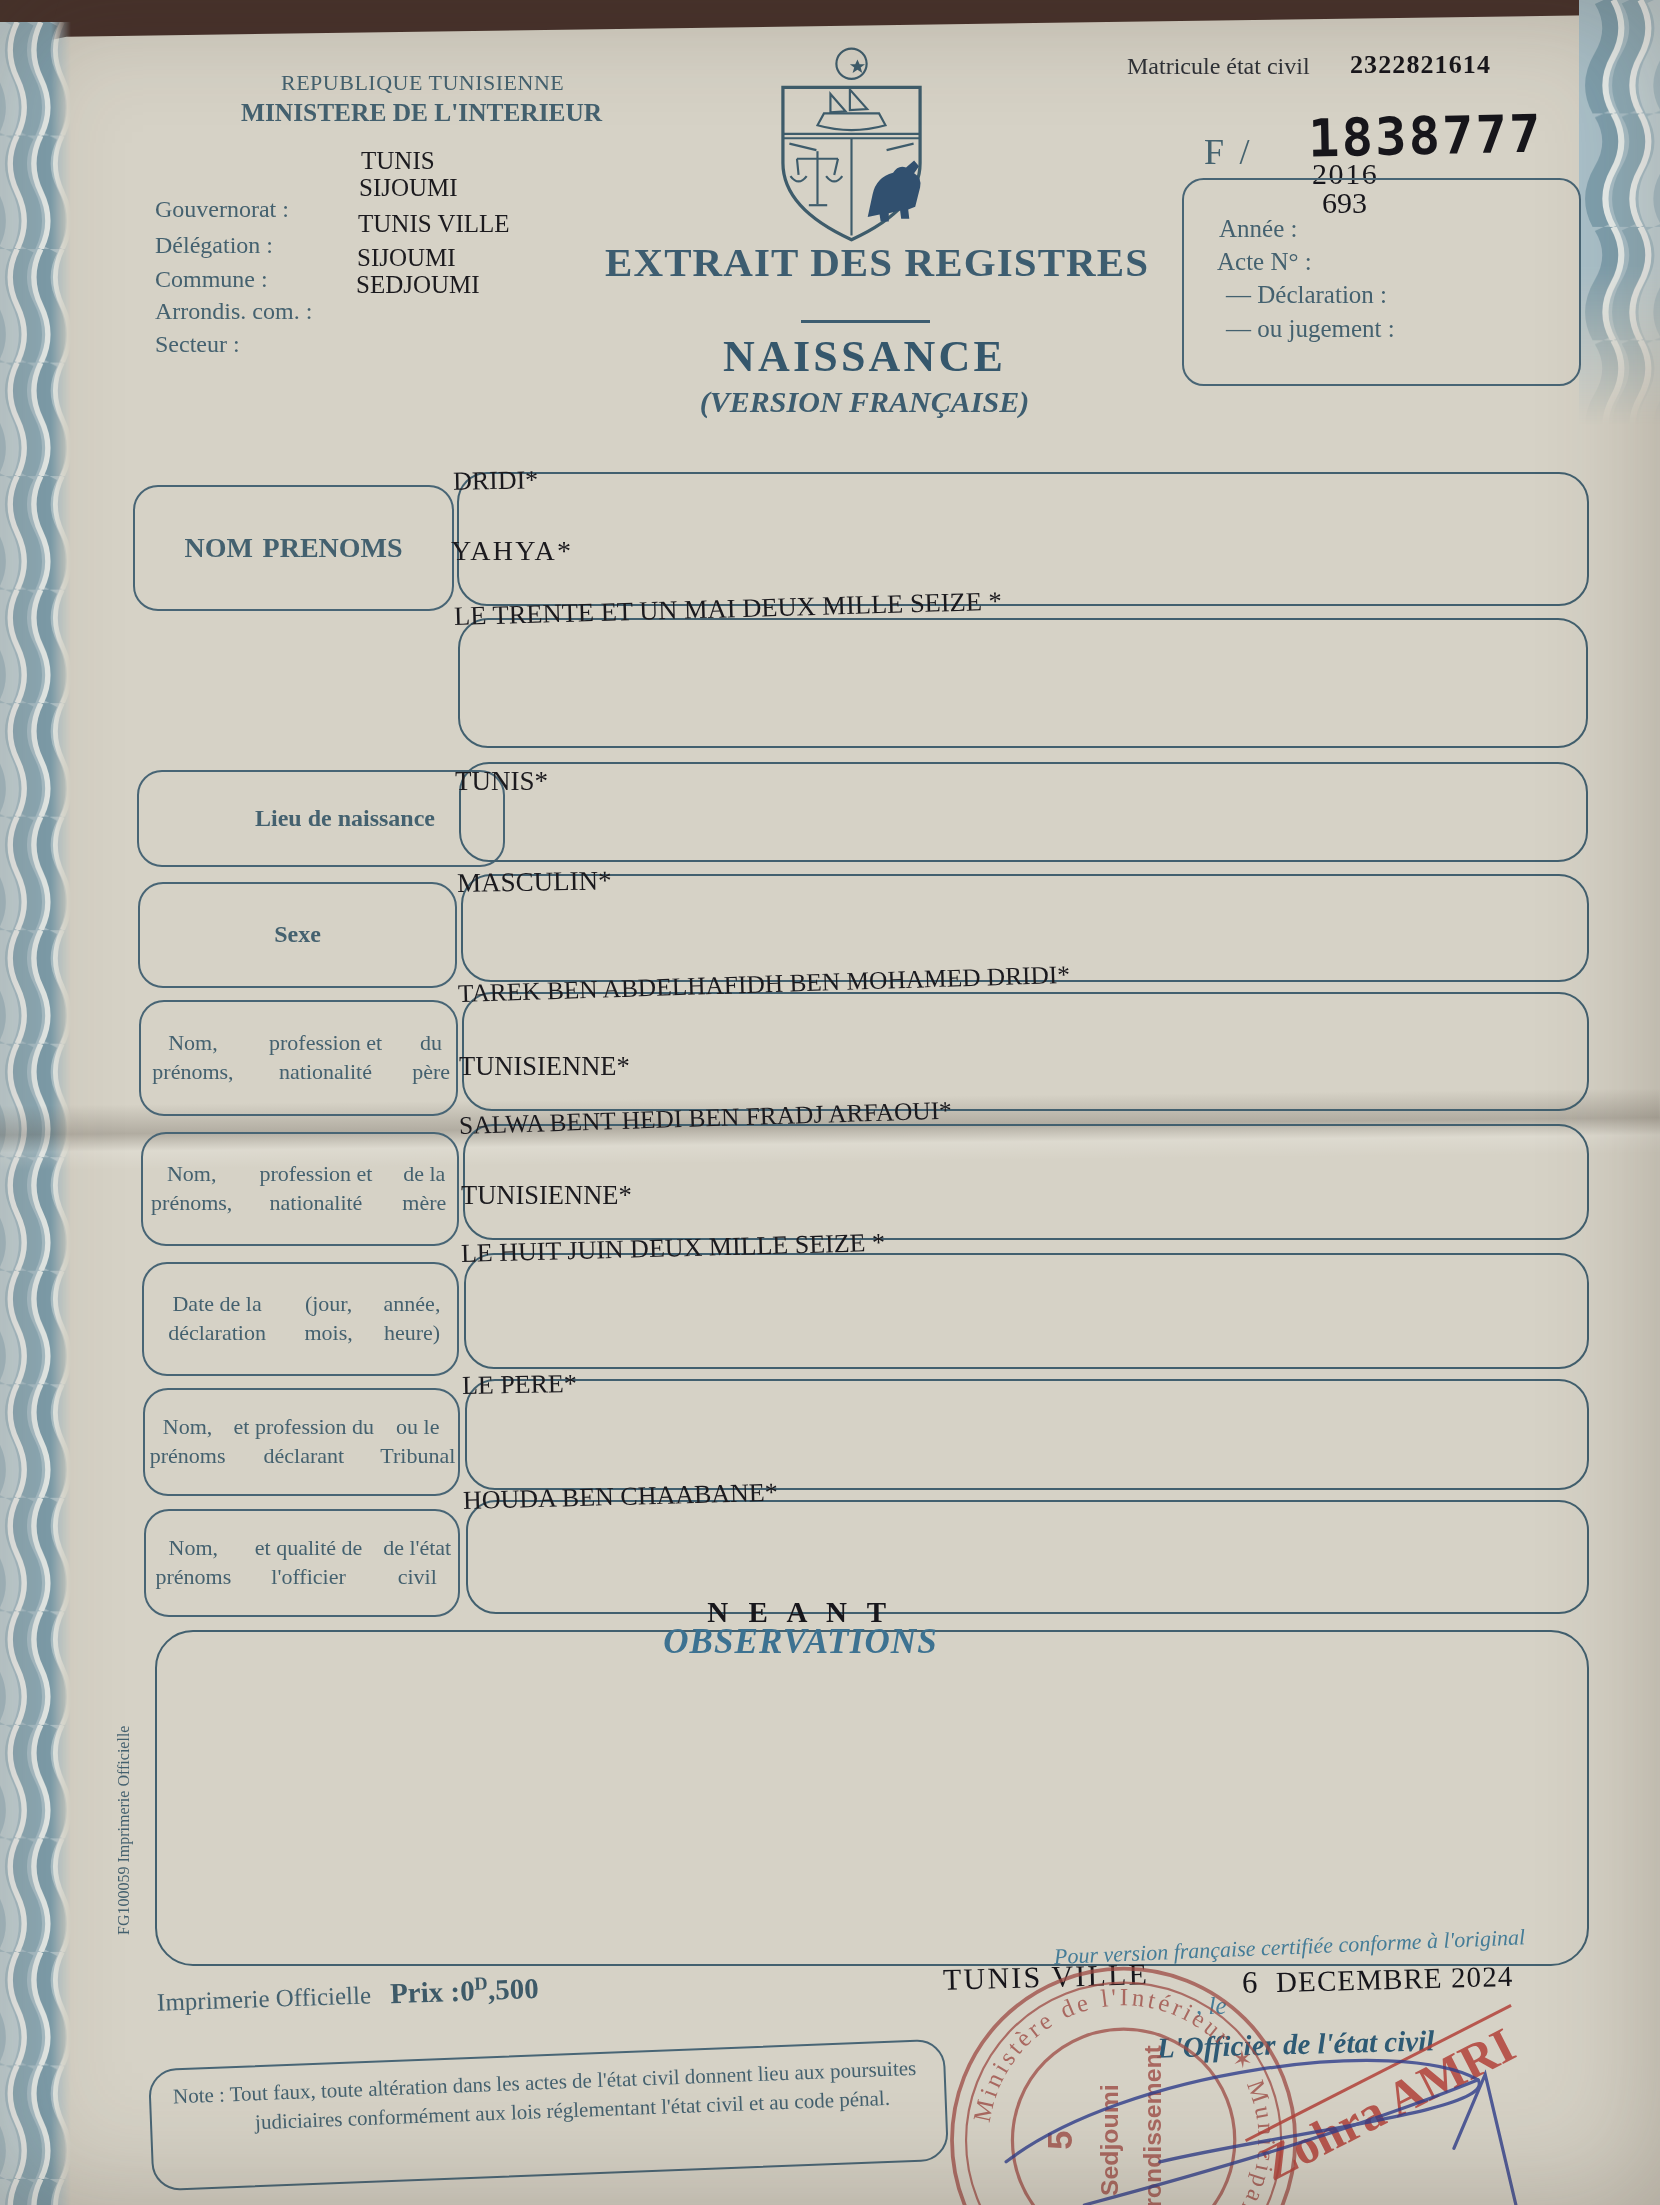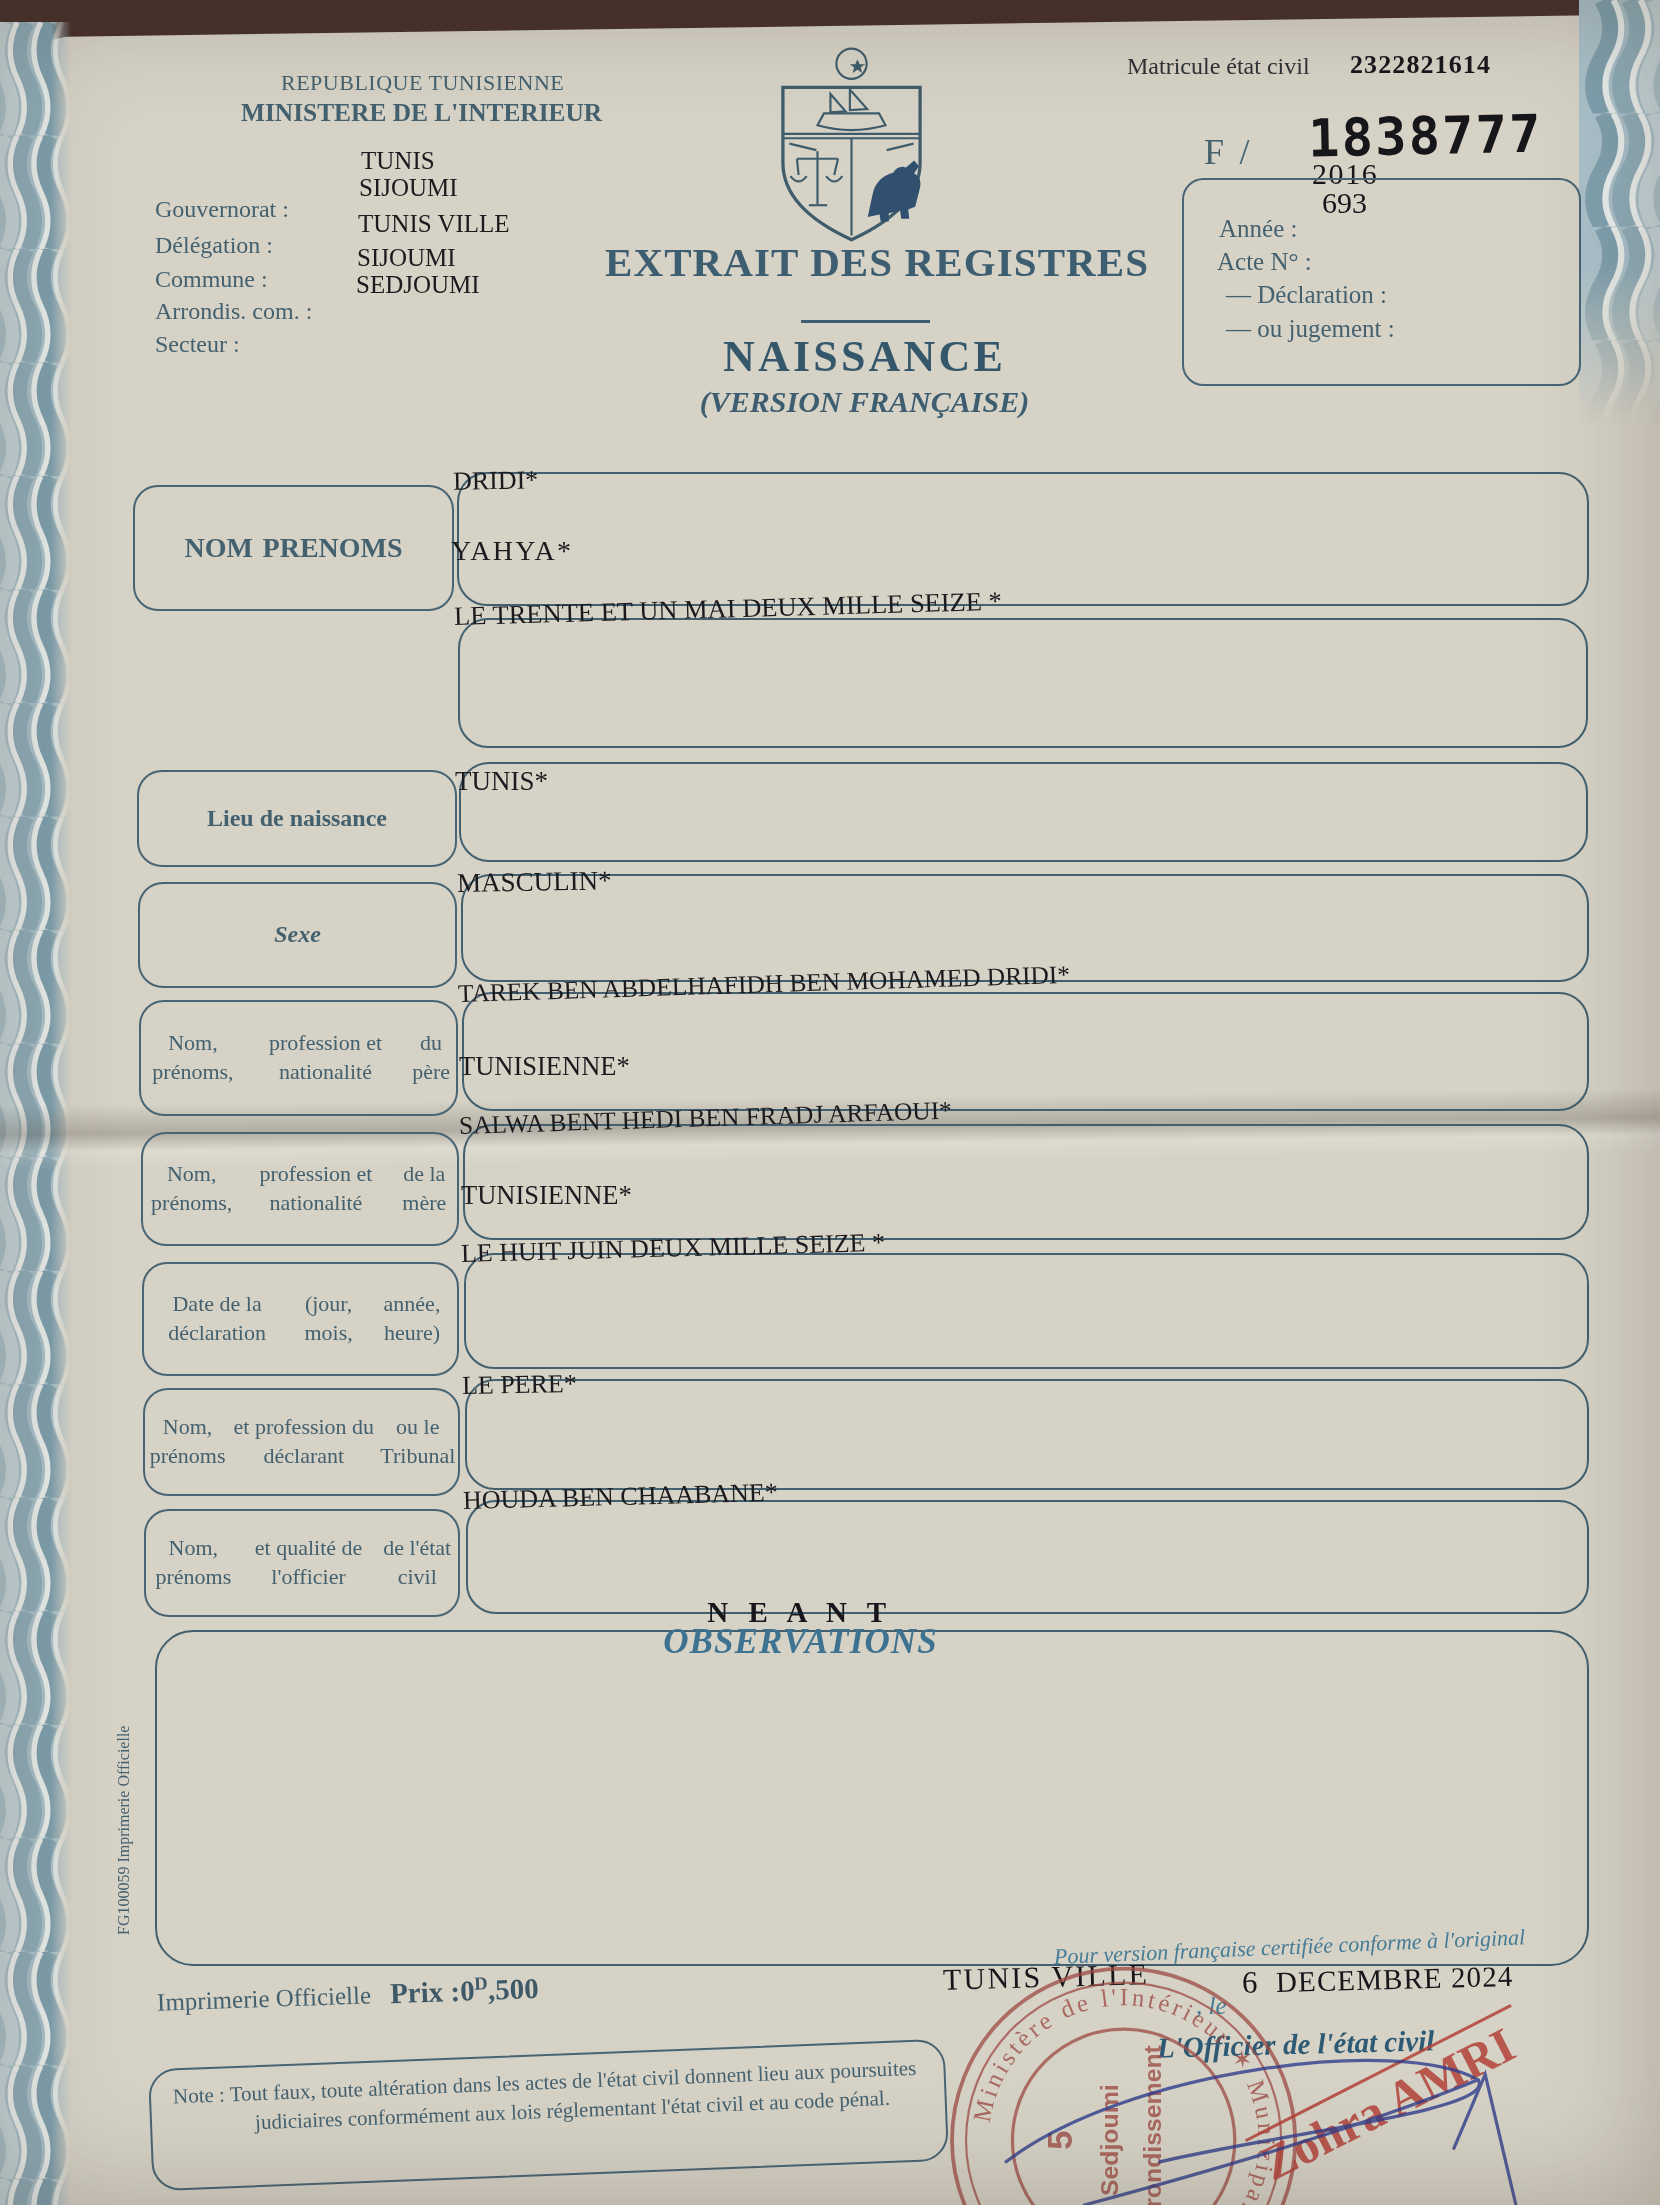--- a/index.html
+++ b/index.html
@@ -127,27 +127,27 @@
     <span>NOM</span>
     <span>PRENOMS</span>
   </div>
   <div class="vbox" style="left:457px;top:472px;width:1128px;height:130px;"></div>
   <div class="abs typed" style="left:453px;top:466px;font-size:26px;transform:rotate(-1deg);">DRIDI*</div>
   <div class="abs typed" style="left:451px;top:535px;font-size:28px;letter-spacing:2.2px;">YAHYA*</div>
 
   <div class="vbox" style="left:458px;top:618px;width:1126px;height:126px;"></div>
   <div class="abs typed" style="left:454px;top:601px;font-size:26.5px;transform:rotate(-1.6deg);transform-origin:left center;">LE TRENTE ET UN MAI  DEUX MILLE SEIZE *</div>
 
-  <div class="box lblbox" style="left:137px;top:770px;width:316px;height:93px;font-size:24px;font-weight:bold;">
+  <div class="box lblbox" style="left:137px;top:770px;width:316px;height:93px;font-size:24px;font-weight:bold;padding-left:48px;">
     <span>Lieu de naissance</span>
   </div>
   <div class="vbox" style="left:459px;top:762px;width:1125px;height:96px;"></div>
   <div class="abs typed" style="left:455px;top:766px;font-size:27px;">TUNIS*</div>
 
-  <div class="box lblbox" style="left:138px;top:882px;width:315px;height:102px;font-size:24px;font-weight:bold;font-style:italic;">
+  <div class="box lblbox" style="left:138px;top:882px;width:315px;height:102px;font-size:24px;font-weight:bold;">
     <span>Sexe</span>
   </div>
   <div class="vbox" style="left:461px;top:874px;width:1124px;height:104px;"></div>
   <div class="abs typed" style="left:457px;top:868px;font-size:27px;transform:rotate(-1deg);transform-origin:left center;">MASCULIN*</div>
 
   <div class="box lblbox" style="left:139px;top:1000px;width:315px;height:112px;font-size:22px;">
     <span>Nom, prénoms,</span>
     <span>profession et nationalité</span>
     <span>du père</span>
   </div>

